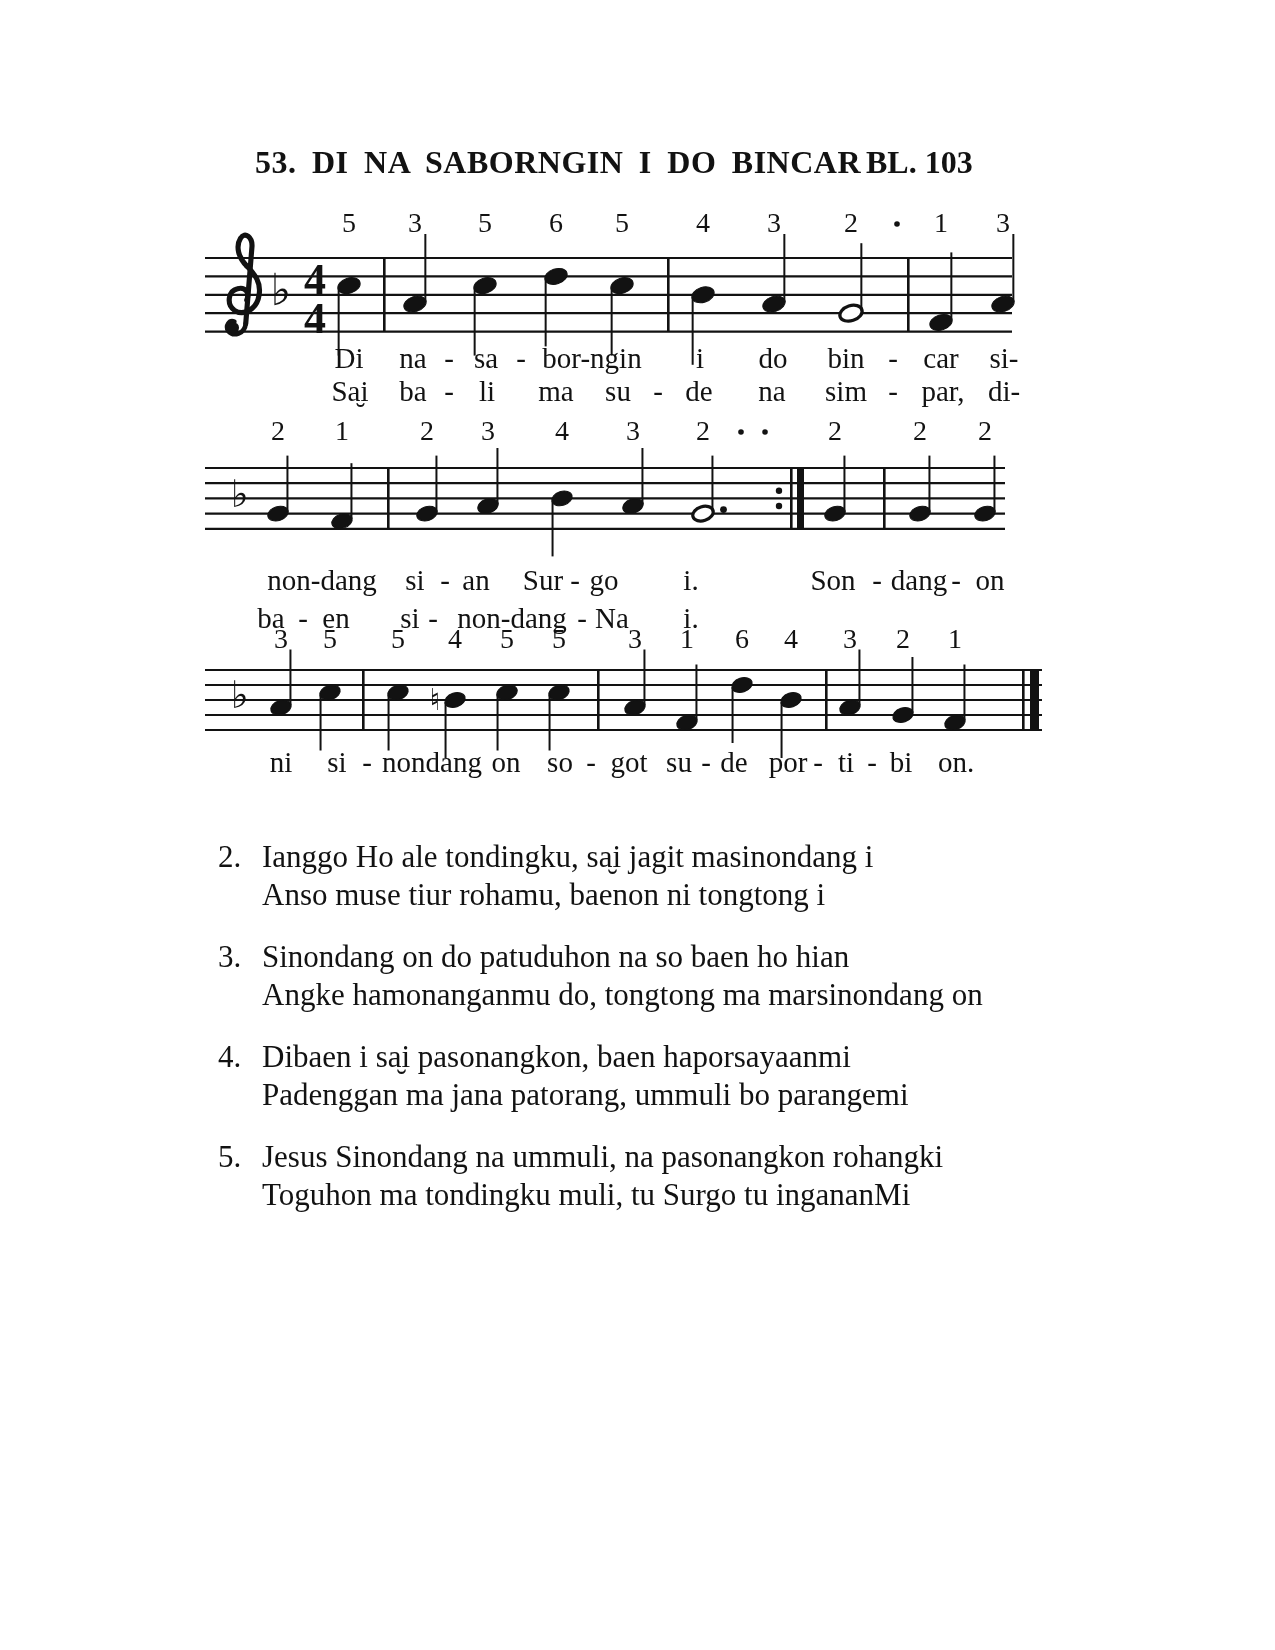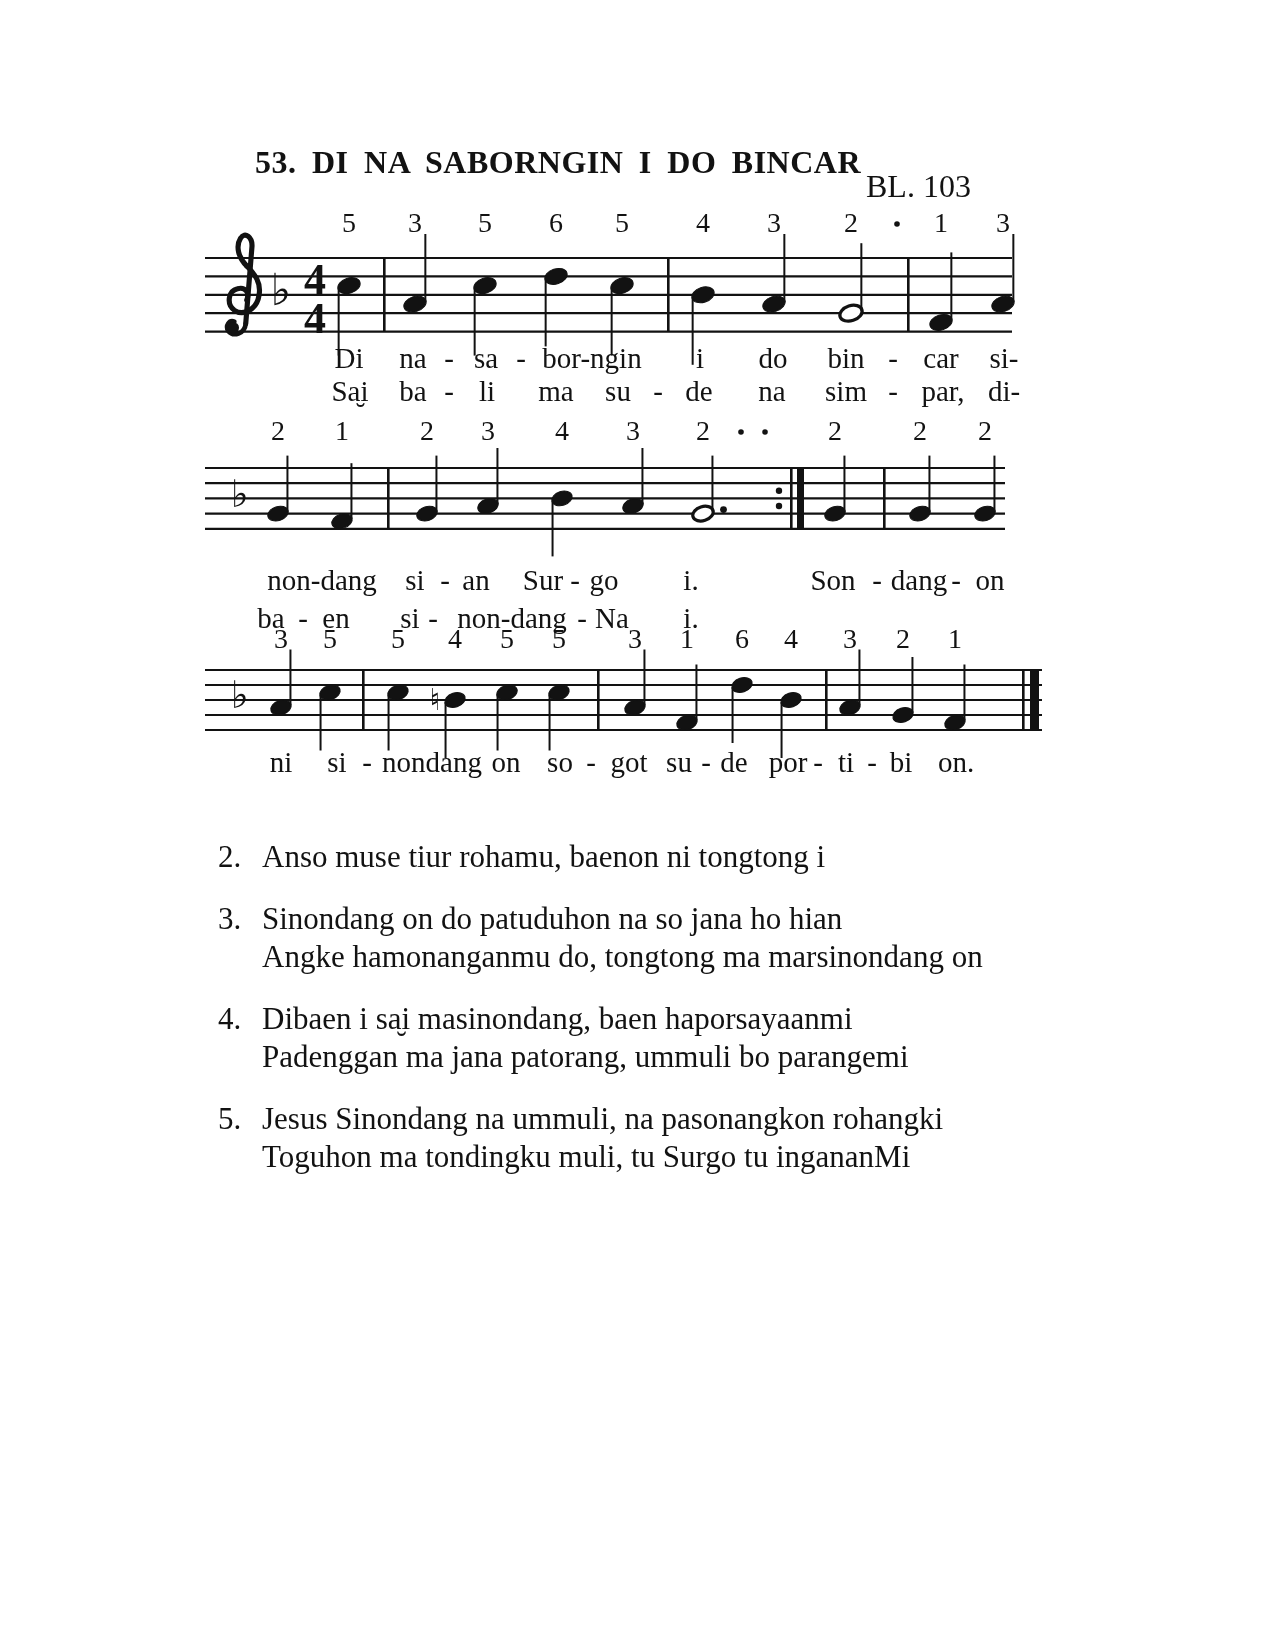--- a/index.html
+++ b/index.html
@@ -1,20 +1,20 @@
 <!DOCTYPE html>
 <html><head>
 <meta charset="utf-8">
 <style>
   html,body{margin:0;padding:0;background:#ffffff;}
   .page{position:relative;width:1275px;height:1650px;background:#fff;overflow:hidden;
         font-family:"Liberation Serif",serif;color:#121212;}
   .title-main{position:absolute;left:255px;top:144px;font-size:32px;font-weight:bold;
               word-spacing:7px;letter-spacing:.5px;white-space:nowrap;text-align:center;}
-  .title-ref{position:absolute;left:866px;top:144px;font-size:32px;font-weight:normal;white-space:nowrap;margin-top:24px;}
+  .title-ref{position:absolute;left:866px;top:144px;font-size:32px;font-weight:bold;white-space:nowrap;}
   #score{position:absolute;left:0;top:0;}
   #score text{fill:#121212;}
   .num{font-family:"Liberation Serif",serif;font-size:28px;}
   .lyr{font-family:"Liberation Serif",serif;font-size:29px;}
   .sym{font-family:"DejaVu Sans",sans-serif;}
   .ts{font-family:"Liberation Serif",serif;font-size:44px;font-weight:bold;}
   .verses{position:absolute;left:218px;top:838px;width:880px;font-size:31px;line-height:38px;}
   .verse{position:relative;padding-left:44px;margin-bottom:24px;}
   .vnum{position:absolute;left:0;top:0;}
   .vline{white-space:nowrap;}
@@ -234,30 +234,31 @@
       <text x="818" y="772" text-anchor="middle" class="lyr">-</text>
       <text x="846" y="772" text-anchor="middle" class="lyr">ti</text>
       <text x="872" y="772" text-anchor="middle" class="lyr">-</text>
       <text x="901" y="772" text-anchor="middle" class="lyr">bi</text>
       <text x="956" y="772" text-anchor="middle" class="lyr">on.</text>
     </svg>
 
   <div class="verses">
     <div class="verse">
       <span class="vnum">2.</span>
+      <div class="vline">Ianggo Ho ale tondingku, sa̮i jagit masinondang i</div>
       <div class="vline">Anso muse tiur rohamu, baenon ni tongtong i</div>
     </div>
     <div class="verse">
       <span class="vnum">3.</span>
-      <div class="vline">Sinondang on do patuduhon na so jana ho hian</div>
+      <div class="vline">Sinondang on do patuduhon na so baen ho hian</div>
       <div class="vline">Angke hamonanganmu do, tongtong ma marsinondang on</div>
     </div>
     <div class="verse">
       <span class="vnum">4.</span>
-      <div class="vline">Dibaen i sa̮i masinondang, baen haporsayaanmi</div>
+      <div class="vline">Dibaen i sa̮i pasonangkon, baen haporsayaanmi</div>
       <div class="vline">Padenggan ma jana patorang, ummuli bo parangemi</div>
     </div>
     <div class="verse">
       <span class="vnum">5.</span>
       <div class="vline">Jesus Sinondang na ummuli, na pasonangkon rohangki</div>
       <div class="vline">Toguhon ma tondingku muli, tu Surgo tu ingananMi</div>
     </div>
   </div>
 </div>
 

